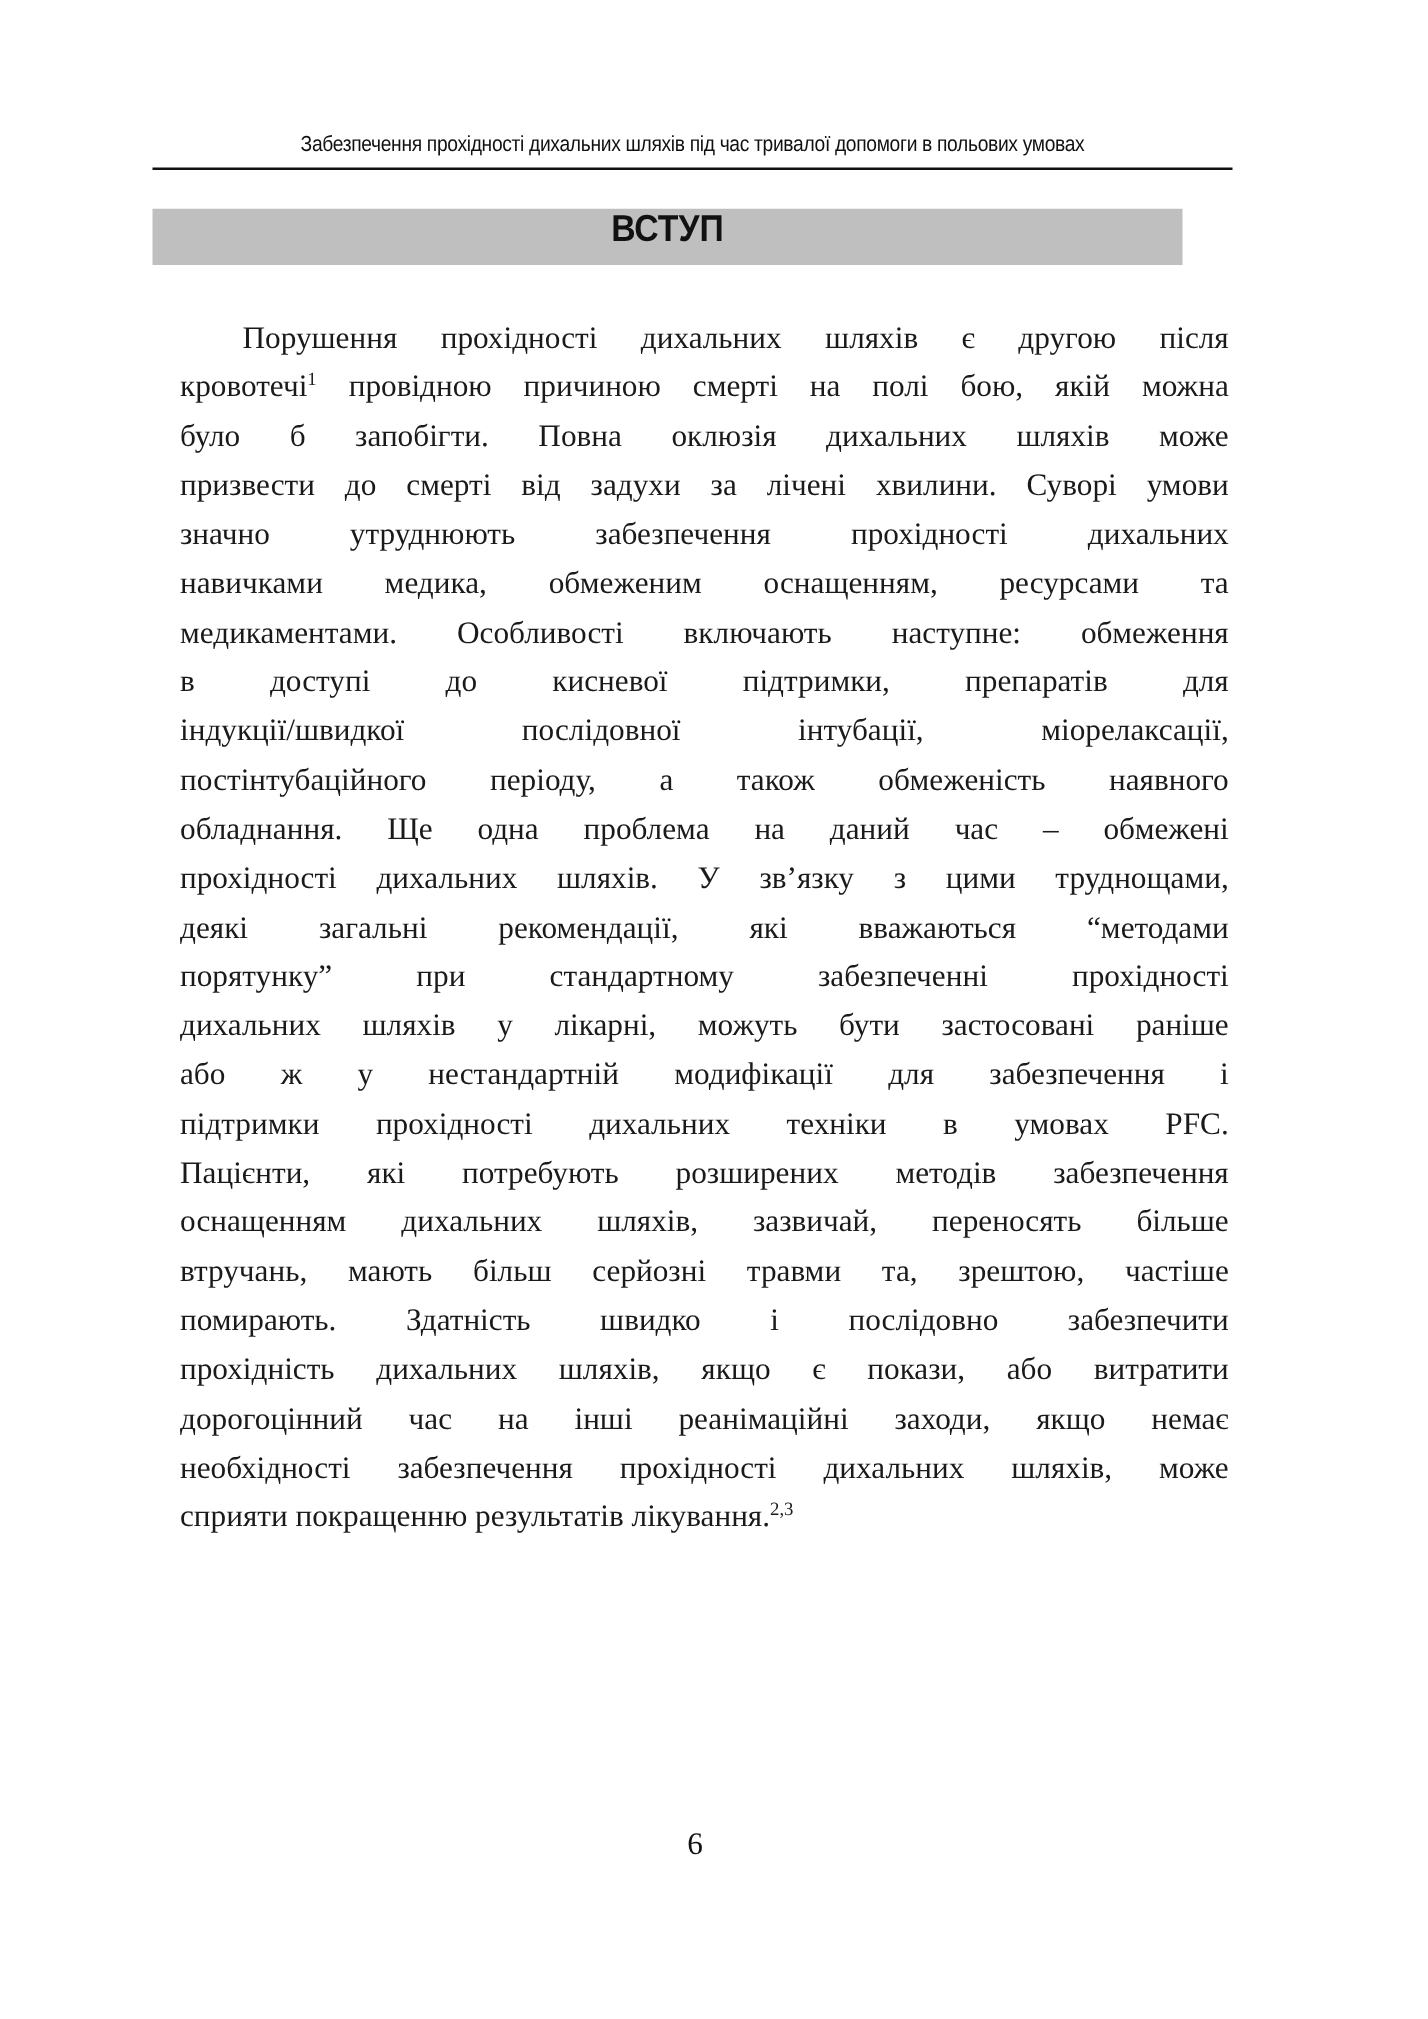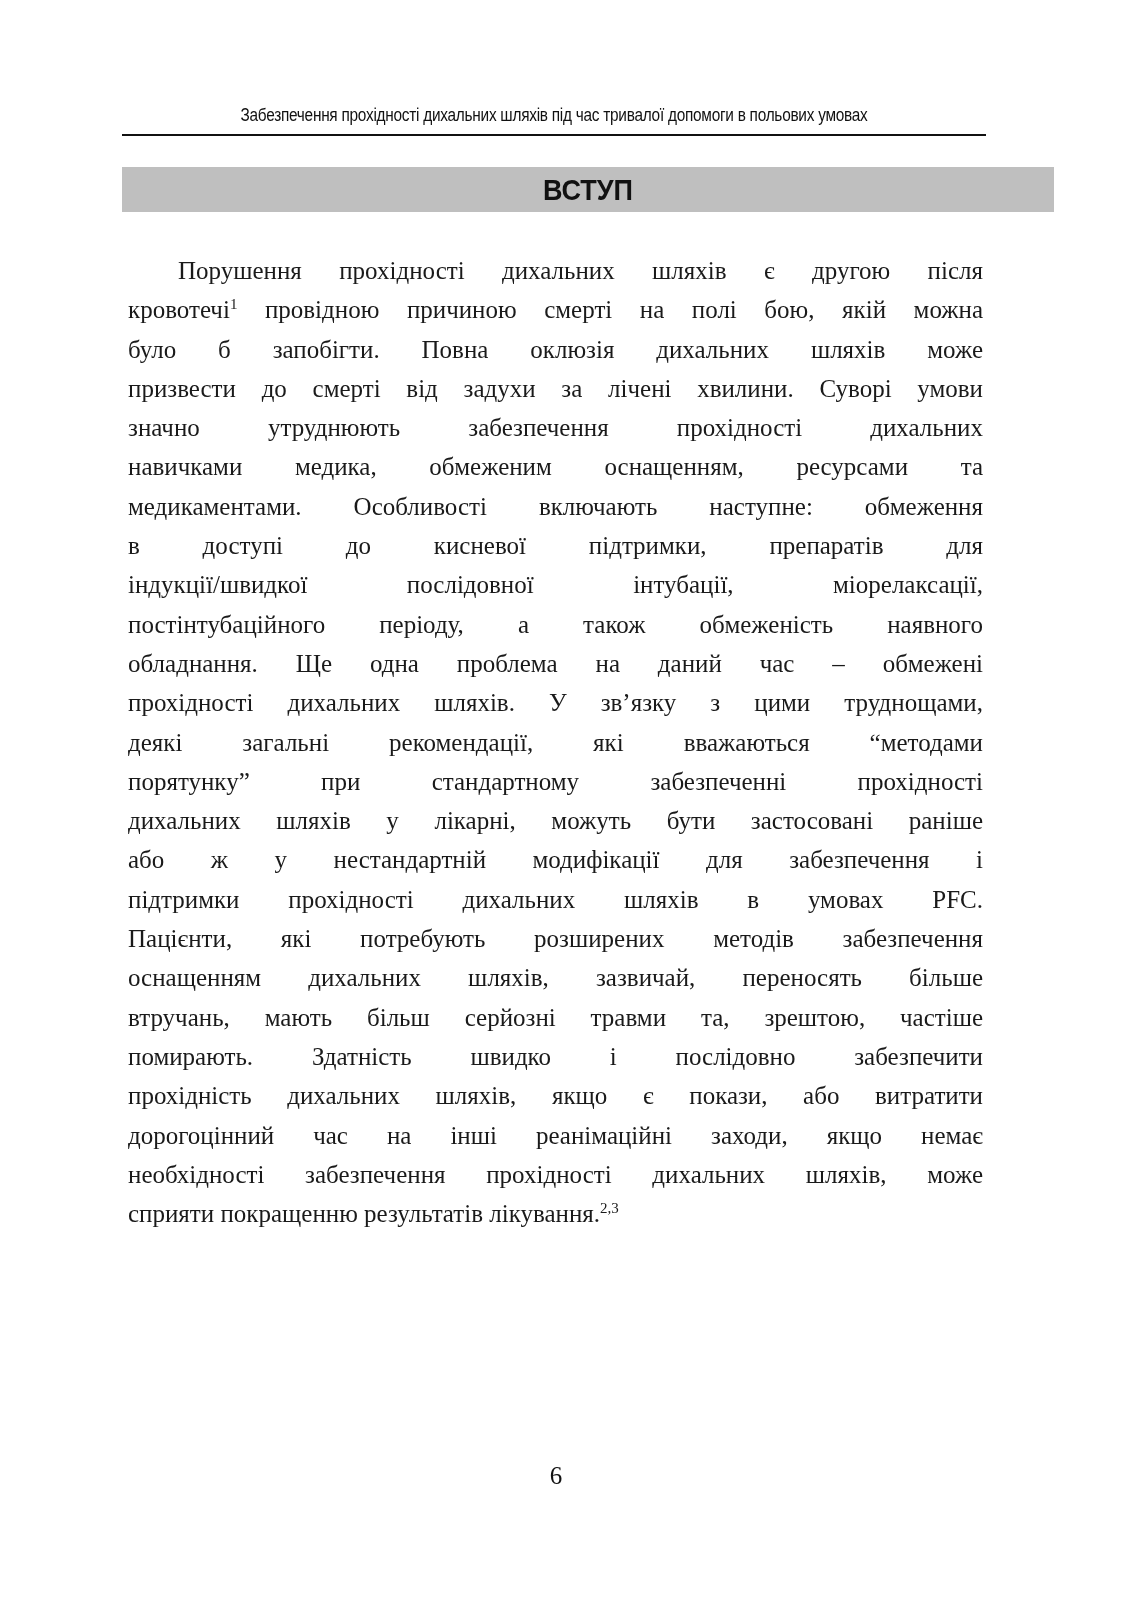--- a/index.html
+++ b/index.html
@@ -9,35 +9,36 @@
       font-family: "Liberation Sans", sans-serif; font-size: 17.5px;
       color: #111; text-align: center; letter-spacing: -0.3px;
       transform: scaleX(0.88); transform-origin: center;
       white-space: nowrap;
     }
     .header-rule {
       position: absolute; left: 122px; top: 134px; width: 864px; height: 2px;
       background: #111;
     }
     .section-banner {
-      position: absolute; left: 122px; top: 167px; width: 932px; height: 45px;
-      background: #bfbfbf; display: flex; align-items: center; justify-content: center;
+      position: absolute; left: 122px; top: 167px; width: 824px; height: 45px;
+      background: #bfbfbf; display: flex; justify-content: center;
     }
     .section-title {
       font-family: "Liberation Sans", sans-serif; font-weight: bold; font-size: 30px;
       color: #111; transform: scaleX(0.9); letter-spacing: 0px;
     }
     .body-text {
       position: absolute; left: 128px; top: 251px; width: 855px;
       font-family: "Liberation Serif", serif; font-size: 25px; color: #1a1a1a;
     }
     .line {
       height: 39.3px; line-height: 39.3px;
       text-align: justify; text-align-last: justify; white-space: nowrap;
       overflow: visible;
+      margin-left: 16px;
     }
     .line.first { text-indent: 50px; }
     .line.last { text-align-last: left; font-family: Liberation Serif, serif; }
     sup { font-size: 15px; line-height: 0; vertical-align: 9px; }
     .page-number {
       position: absolute; left: 0; top: 1462px; width: 1112px; text-align: center;
       font-family: "Liberation Serif", serif; font-size: 25px; color: #111;
     }
   </style>
 </head>
@@ -60,21 +61,21 @@
   <div class="line">медикаментами. Особливості включають наступне: обмеження</div>
   <div class="line">в доступі до кисневої підтримки, препаратів для</div>
   <div class="line">індукції/швидкої послідовної інтубації, міорелаксації,</div>
   <div class="line">постінтубаційного періоду, а також обмеженість наявного</div>
   <div class="line">обладнання. Ще одна проблема на даний час – обмежені</div>
   <div class="line">прохідності дихальних шляхів. У зв’язку з цими труднощами,</div>
   <div class="line">деякі загальні рекомендації, які вважаються “методами</div>
   <div class="line">порятунку” при стандартному забезпеченні прохідності</div>
   <div class="line">дихальних шляхів у лікарні, можуть бути застосовані раніше</div>
   <div class="line">або ж у нестандартній модифікації для забезпечення і</div>
-  <div class="line">підтримки прохідності дихальних шляхів в умовах PFC.</div>
+  <div class="line">підтримки прохідності дихальних техніки в умовах PFC.</div>
   <div class="line">Пацієнти, які потребують розширених методів забезпечення</div>
   <div class="line">оснащенням дихальних шляхів, зазвичай, переносять більше</div>
   <div class="line">втручань, мають більш серйозні травми та, зрештою, частіше</div>
   <div class="line">помирають. Здатність швидко і послідовно забезпечити</div>
   <div class="line">прохідність дихальних шляхів, якщо є покази, або витратити</div>
   <div class="line">дорогоцінний час на інші реанімаційні заходи, якщо немає</div>
   <div class="line">необхідності забезпечення прохідності дихальних шляхів, може</div>
   <div class="line last"><span>сприяти покращенню результатів лікування.</span><sup>2,3</sup></div>
 </div>
 

